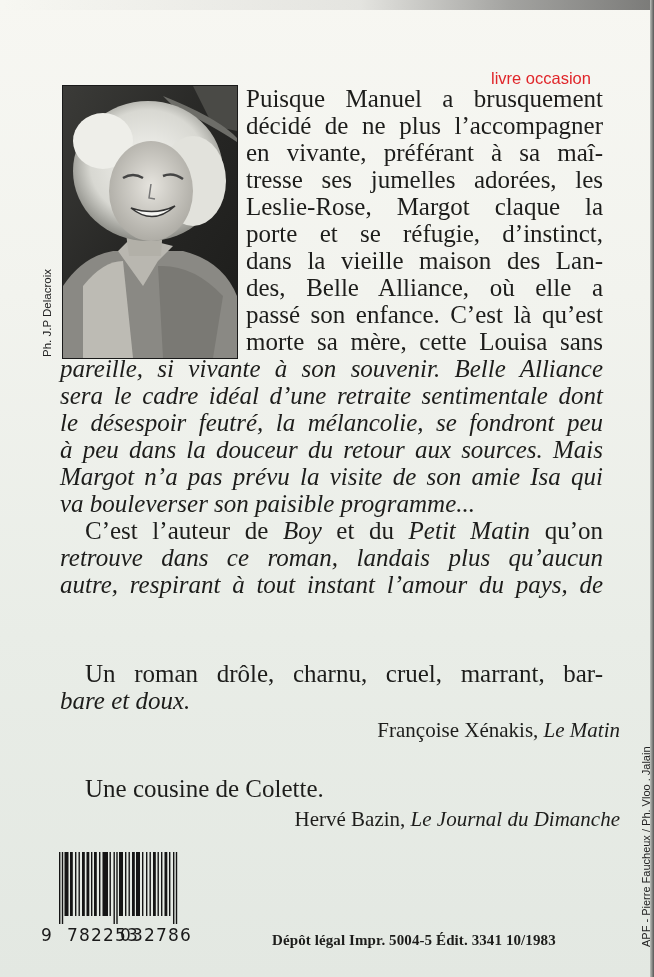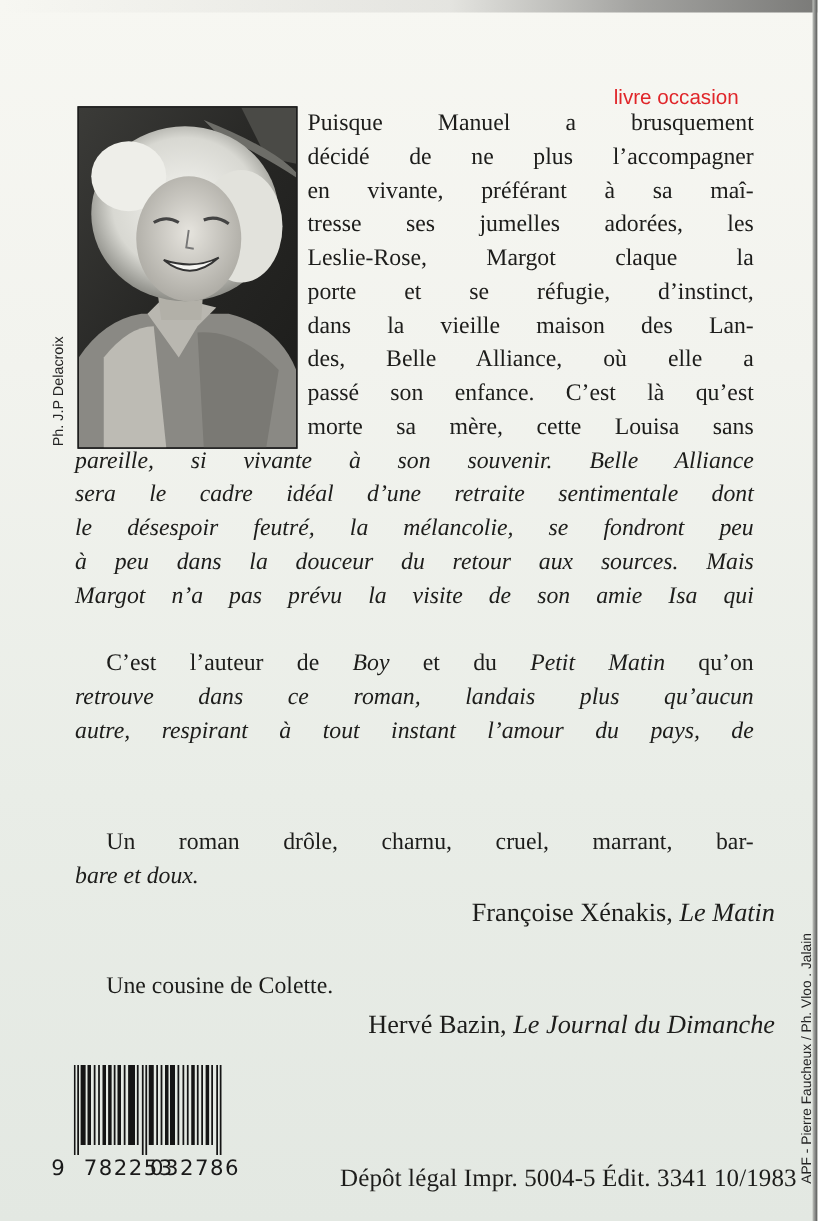--- a/index.html
+++ b/index.html
@@ -34,41 +34,41 @@
     overflow: hidden;
   }
   .photo svg { display: block; }
   .photo-credit {
     position: absolute; left: 41px; top: 357px;
     transform-origin: 0 0; transform: rotate(-90deg);
     font-family: "Liberation Sans", "DejaVu Sans", sans-serif;
     font-size: 11.5px; color: #222; white-space: nowrap;
   }
   .line {
-    position: absolute; font-size: 19px; line-height: 27px; white-space: nowrap;
+    position: absolute; font-size: 25px; line-height: 27px; white-space: nowrap;
     text-align: justify; text-align-last: justify;
   }
   .narrow { left: 246px; width: 357px; }
   .wide   { left: 60px;  width: 543px; font-style: italic; }
   .last   { text-align-last: left; }
   .indent { left: 85px; width: 518px; }
   em { font-style: italic; }
   .attr {
     position: absolute; right: 34px; font-size: 21px; line-height: 27px; white-space: nowrap;
   }
   .barcode {
     position: absolute; left: 59px; top: 852px; width: 122px; height: 72px;
   }
   .bc-digit {
     position: absolute; font-family: "DejaVu Sans", "Liberation Sans", sans-serif;
     font-size: 17px; color: #1a1a1a; top: 925px;
   }
   .legal {
     position: absolute; left: 272px; top: 932px;
-    font-size: 20px; color: #1d1d1b; white-space: nowrap; letter-spacing: 0.1px;
+    font-size: 15px; color: #1d1d1b; white-space: nowrap; letter-spacing: 0.1px; font-weight: bold;
   }
   .side-credit {
     position: absolute; left: 640px; top: 947px;
     transform-origin: 0 0; transform: rotate(-90deg);
     font-family: "Liberation Sans", "DejaVu Sans", sans-serif;
     font-size: 11px; color: #222; white-space: nowrap;
   }
 </style>
 </head>
 <body>
@@ -131,20 +131,21 @@
   <div class="line narrow" style="top:247px">dans la vieille maison des Lan-</div>
   <div class="line narrow" style="top:274px">des, Belle Alliance, où elle a</div>
   <div class="line narrow" style="top:301px">passé son enfance. C’est là qu’est</div>
   <div class="line narrow" style="top:328px">morte sa mère, cette Louisa sans</div>
 
   <div class="line wide" style="top:355px">pareille, si vivante à son souvenir. Belle Alliance</div>
   <div class="line wide" style="top:382px">sera le cadre idéal d’une retraite sentimentale dont</div>
   <div class="line wide" style="top:409px">le désespoir feutré, la mélancolie, se fondront peu</div>
   <div class="line wide" style="top:436px">à peu dans la douceur du retour aux sources. Mais</div>
   <div class="line wide" style="top:463px">Margot n’a pas prévu la visite de son amie Isa qui</div>
+  <div class="line wide last" style="top:490px">va bouleverser son paisible programme...</div>
 
   <div class="line indent" style="top:517px"><span>C’est l’auteur de </span><em>Boy</em><span> et du </span><em>Petit Matin</em><span> qu’on</span></div>
   <div class="line wide" style="top:544px">retrouve dans ce roman, landais plus qu’aucun</div>
   <div class="line wide" style="top:571px">autre, respirant à tout instant l’amour du pays, de</div>
 
   <div class="line indent" style="top:660px">Un roman drôle, charnu, cruel, marrant, bar-</div>
   <div class="line wide last" style="top:687px">bare et doux.</div>
   <div class="attr" style="top:717px"><span>Françoise Xénakis, </span><em>Le Matin</em></div>
 
   <div class="line indent last" style="top:775px">Une cousine de Colette.</div>

